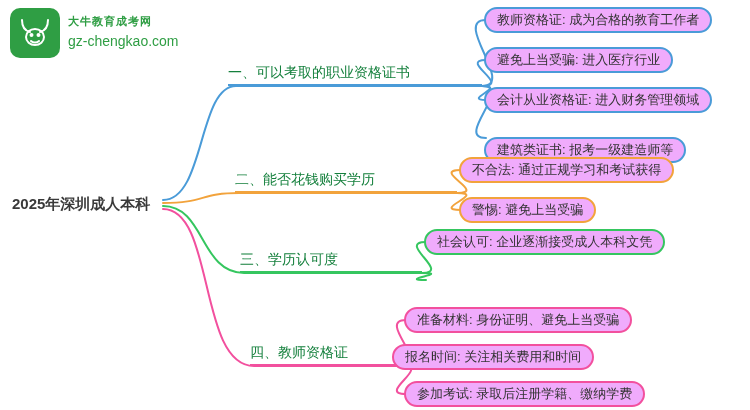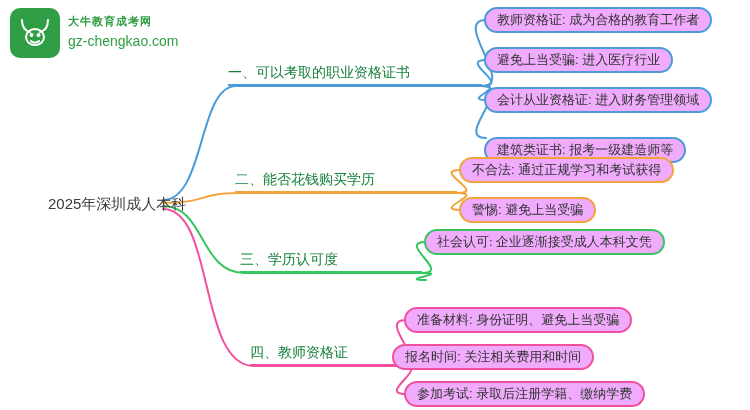--- a/index.html
+++ b/index.html
@@ -1,23 +1,23 @@
 <!DOCTYPE html>
 <html><head>
 <meta charset="utf-8">
 <style>
   html,body{margin:0;padding:0;background:#fff;font-family:"Liberation Sans","DejaVu Sans",sans-serif;}
   #stage{position:relative;width:750px;height:410px;background:#fff;overflow:hidden;}
   #wires{position:absolute;left:0;top:0;width:750px;height:410px;}
-  .root-label{position:absolute;left:12px;top:195px;font-size:15px;color:#3a3a3a;white-space:nowrap;font-weight:400;margin-left:36px;}
+  .root-label{position:absolute;left:12px;top:195px;font-size:15px;color:#3a3a3a;white-space:nowrap;font-weight:700;}
   .branch-label{position:absolute;font-size:14px;color:#15803d;padding-bottom:3px;border-bottom:2px solid #000;white-space:nowrap;line-height:18px;}
   .leaf{position:absolute;font-size:13px;line-height:16px;color:#333;background:#f0abfc;border:2px solid #000;border-radius:14px;padding:3px 11px;white-space:nowrap;}
   .b1{border-color:#4a9bd8;}
   .b2{border-color:#f2a33c;}
-  .b3{border-color:#35c65f;font-family:Liberation Serif, serif;}
+  .b3{border-color:#35c65f;}
   .b4{border-color:#f2509e;}
   .u1{border-bottom-color:#4a9bd8;}
   .u2{border-bottom-color:#f2a33c;}
   .u3{border-bottom-color:#35c65f;}
   .u4{border-bottom-color:#f2509e;}
   .logo{position:absolute;left:10px;top:8px;display:flex;align-items:flex-start;}
   .logo-badge{width:50px;height:50px;background:#2f9e44;border-radius:10px;display:flex;align-items:center;justify-content:center;flex:0 0 auto;}
   .logo-text{margin-left:8px;padding-top:6px;}
   .logo-title{font-size:11px;font-weight:bold;color:#2f9e44;letter-spacing:1px;white-space:nowrap;}
   .logo-sub{font-size:14px;color:#2f9e44;margin-top:4px;text-align:center;white-space:nowrap;}

